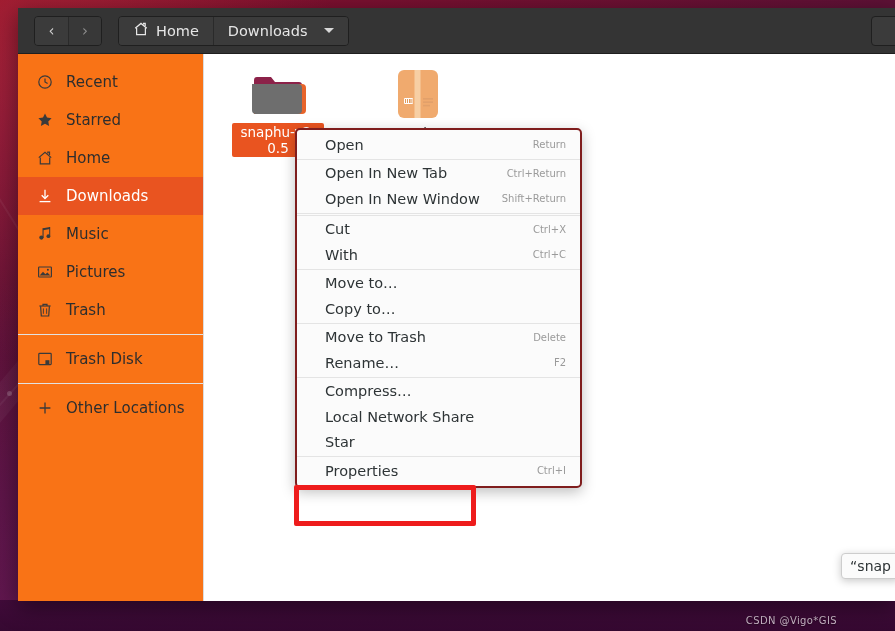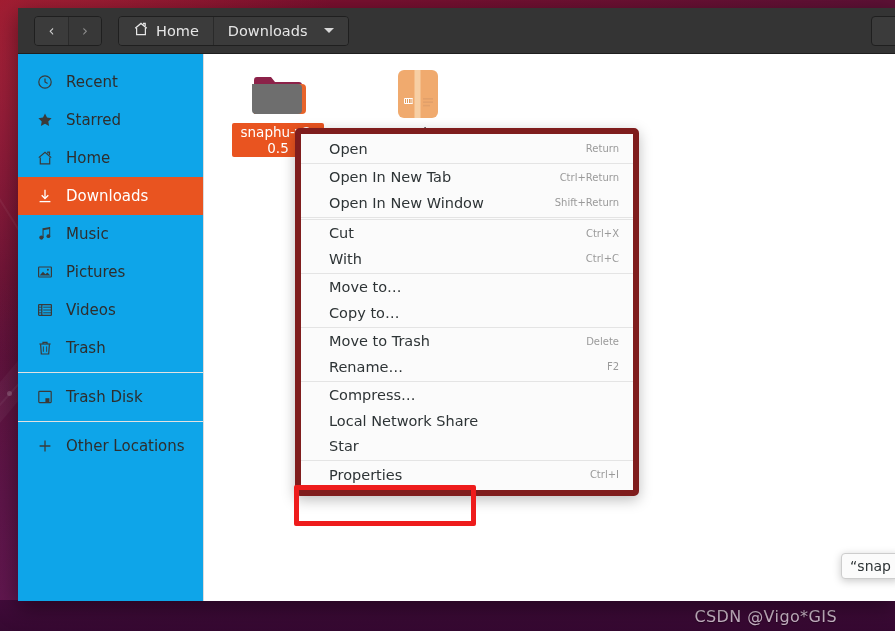--- a/index.html
+++ b/index.html
@@ -60,21 +60,21 @@
     position: absolute;
     left: 0; right: 0; bottom: 0;
     height: 31px;
     background: linear-gradient(180deg, rgba(62,10,56,.93), rgba(52,8,48,.96));
   }
   .watermark {
     position: absolute;
     right: 58px;
     bottom: 5px;
     color: #c9b6c6;
-    font-size: 16px;
+    font-size: 10px;
     letter-spacing: .4px;
     font-family: "DejaVu Sans", "Liberation Sans", sans-serif;
     text-shadow: 0 1px 1px rgba(0,0,0,.35);
   }
 
   
   #window {
     position: absolute;
     left: 18px;
     top: 8px;
@@ -156,21 +156,21 @@
     border-radius: 4px;
     cursor: pointer;
   }
 
   
   .wbody { flex: 1; display: flex; min-height: 0; }
 
   .sidebar {
     width: 186px;
     flex: 0 0 186px;
-    background: #0ea5e9;
+    background: #f97316;
     border-right: 1px solid #dcdcdc;
     padding-top: 9px;
     overflow: hidden;
   }
   .side-item {
     display: flex;
     align-items: center;
     height: 38px;
     padding-left: 18px;
     gap: 13px;
@@ -222,23 +222,23 @@
     background: #e95420;
     color: #ffffff;
     border-radius: 2px;
   }
 
   
   .ctx-menu {
     position: absolute;
     left: 291px;
     top: 122px;
-    width: 344px;
+    width: 287px;
     background: #fbfbfb;
-    border: 6px solid #7f1d1d;
+    border: 2px solid #7f1d1d;
     border-radius: 5px;
     box-shadow: 0 4px 14px rgba(0,0,0,.26);
     padding: 2px 0;
     z-index: 30;
   }
   .ctx-item {
     display: flex;
     align-items: center;
     justify-content: space-between;
     height: 25.5px;
@@ -399,30 +399,20 @@
         <span class="ic">
           <svg width="16" height="16" viewBox="0 0 16 16" fill="none" stroke="#3a3a3a" stroke-width="1.2">
             <rect x="1.6" y="3" width="12.8" height="10" rx=".8"></rect>
             <path d="M2.6 11.4 6 7.8l2.4 2.4 2-1.8 2.9 3" fill="#3a3a3a" stroke="none"></path>
             <circle cx="10.9" cy="5.7" r="1" fill="#3a3a3a" stroke="none"></circle>
           </svg>
         </span>
         <span>Pictures</span>
       </div>
 
-      <div class="side-item">
-        <span class="ic">
-          <svg width="16" height="16" viewBox="0 0 16 16" fill="none" stroke="#3a3a3a" stroke-width="1.2">
-            <rect x="1.6" y="2.6" width="12.8" height="10.8" rx=".7"></rect>
-            <path d="M4.8 2.6v10.8"></path>
-              <path d="M2 5.2h2.8M2 8h2.8M2 10.8h2.8M6.2 5.2h8M6.2 8h8M6.2 10.8h8" stroke-width=".9"></path>
-          </svg>
-        </span>
-        <span>Videos</span>
-      </div>
 
       <div class="side-item">
         <span class="ic">
           <svg width="16" height="16" viewBox="0 0 16 16" fill="none" stroke="#3a3a3a" stroke-width="1.2">
             <path d="M2.4 4h11.2"></path>
               <path d="M6 4V2.3h4V4"></path>
             <path d="M3.6 4.3 4.3 14h7.4l.7-9.7"></path>
             <path d="M6.4 6.4v5.4M9.6 6.4v5.4" stroke-width=".9"></path>
           </svg>
         </span>

